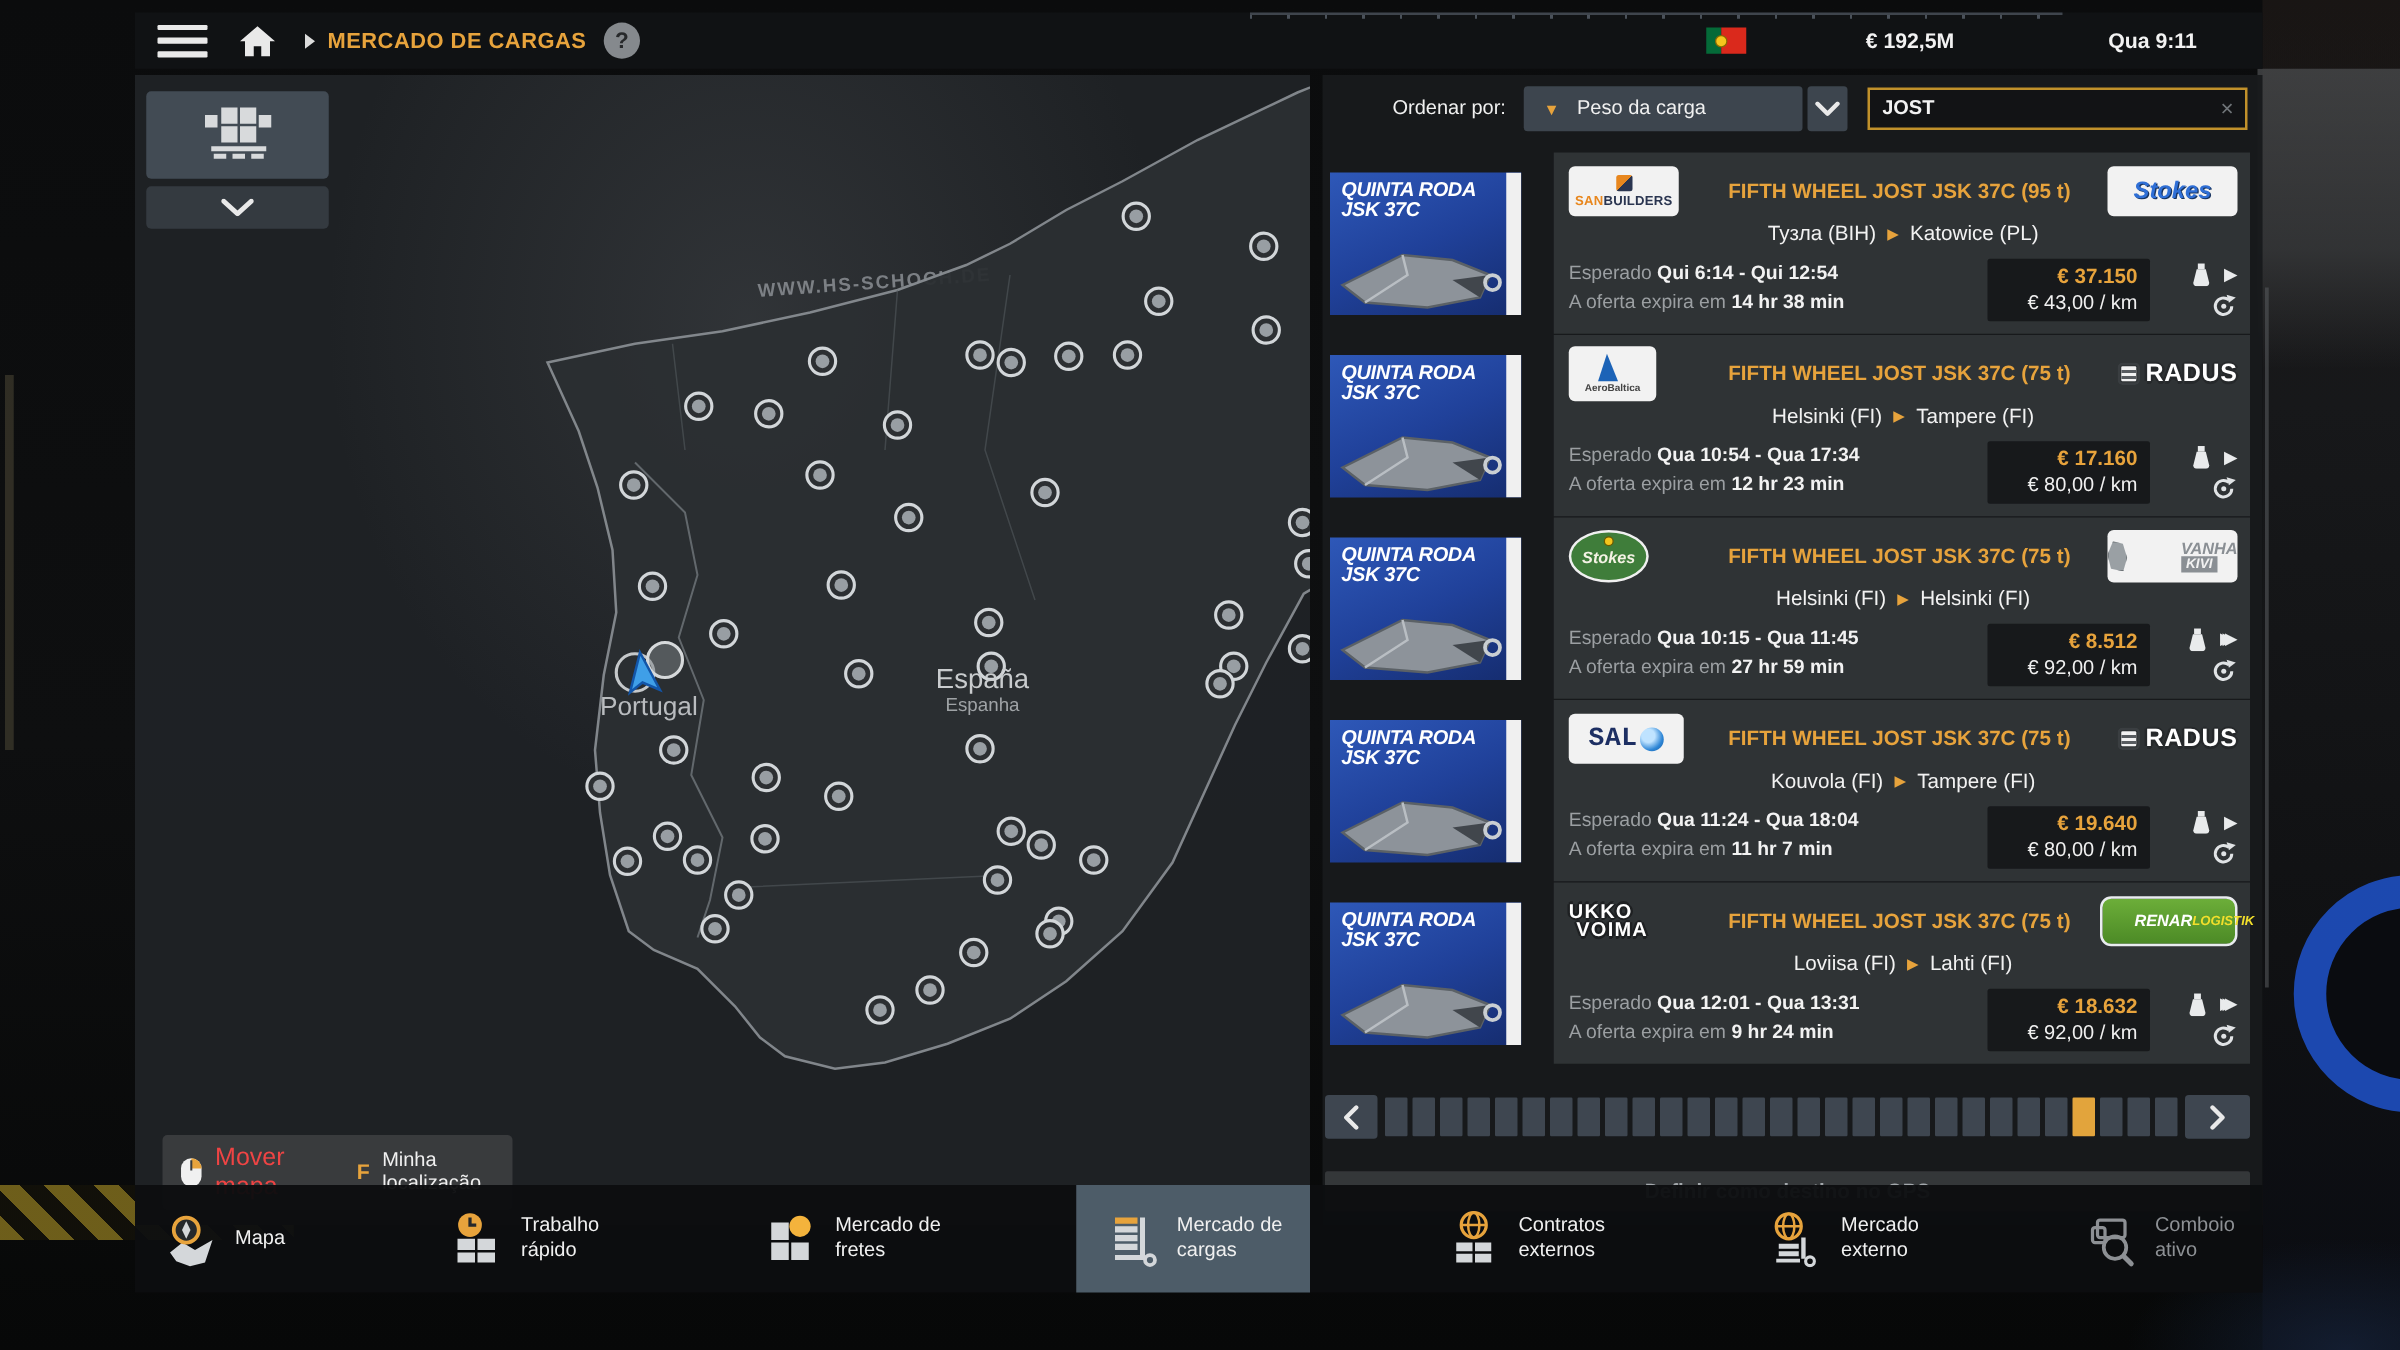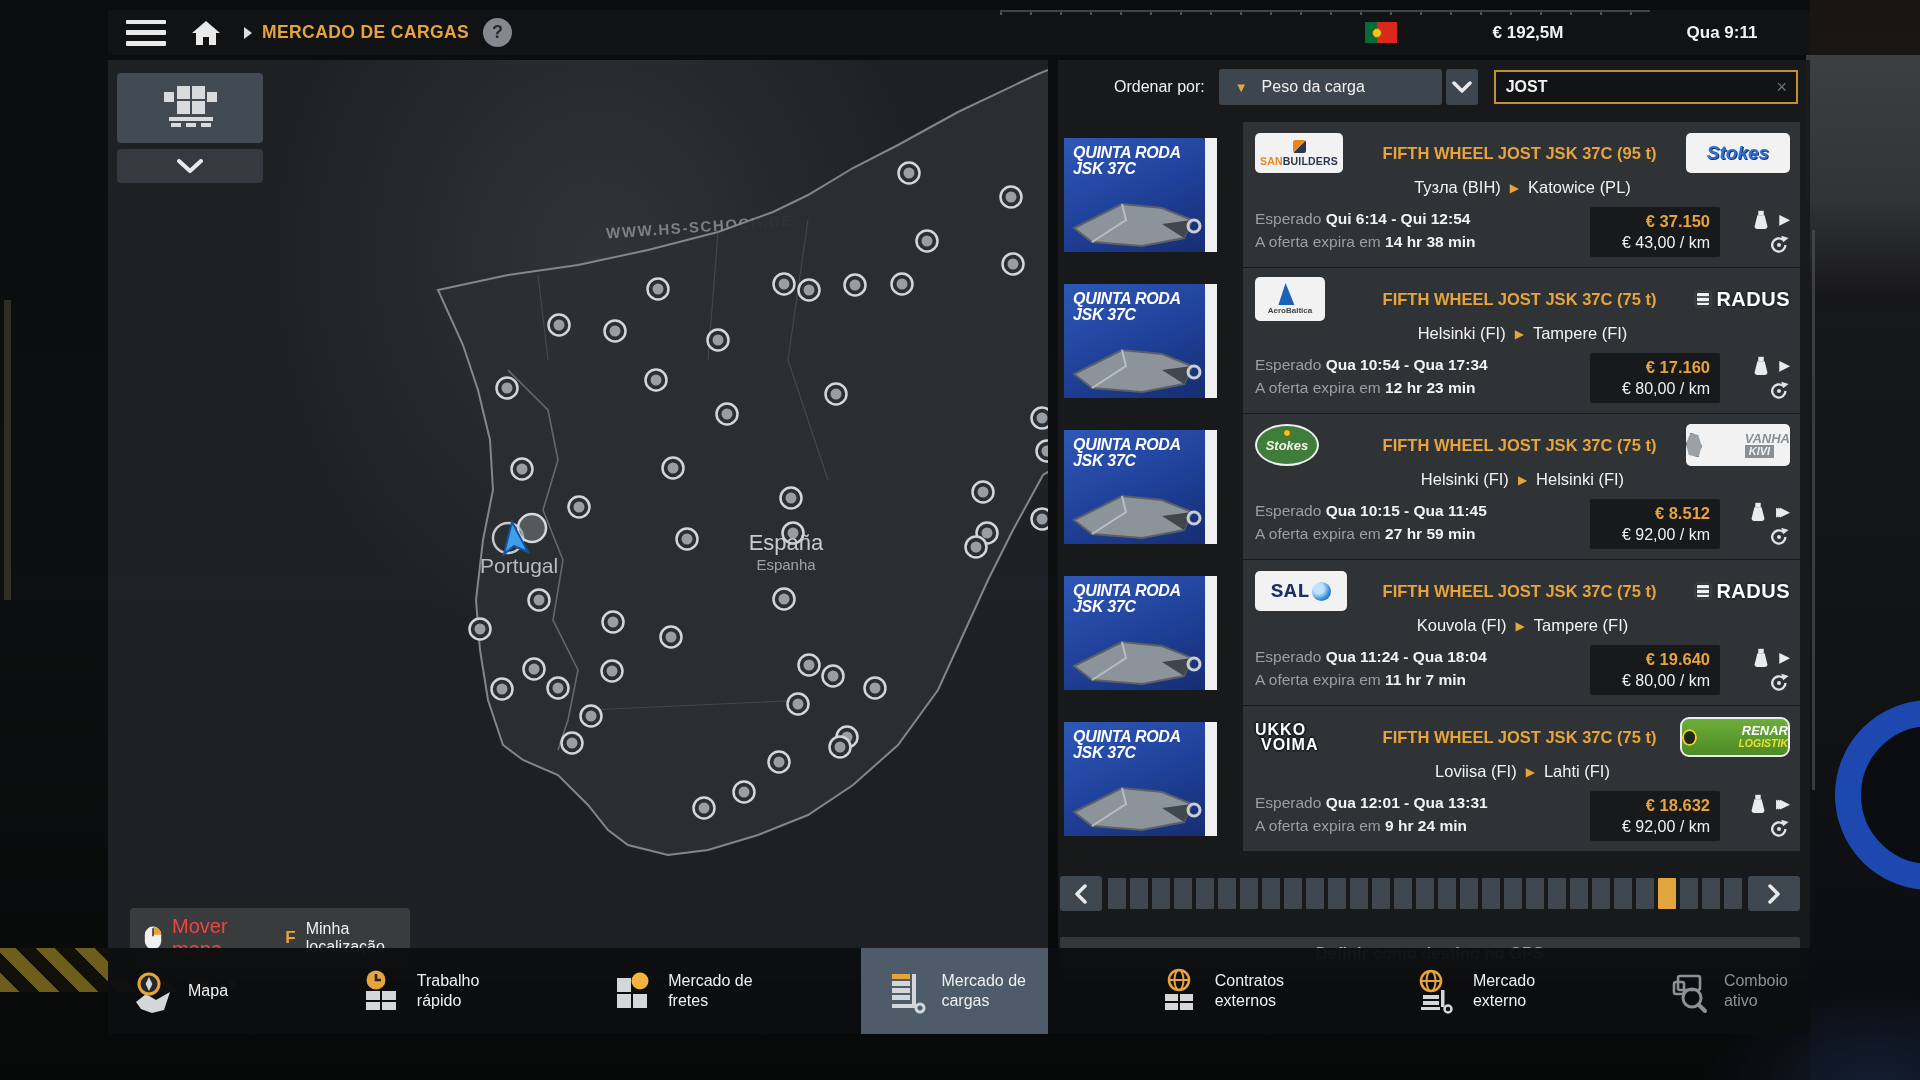--- a/index.html
+++ b/index.html
@@ -154,21 +154,21 @@
   .salo .globe { width:19px; height:19px; border-radius:50%;
     background:radial-gradient(circle at 35% 35%, #bfe3ff 0 30%, #2e86d6 65%, #155a9e 100%); }
   .ukko { display:flex; flex-direction:column; line-height:15px; }
   .ukko b { color:#fff; font-size:16px; letter-spacing:1px;
     text-shadow:2px 0 #1e2022,-2px 0 #1e2022,0 2px #1e2022,0 -2px #1e2022,1px 1px #1e2022,-1px -1px #1e2022; }
   .ukko .l2 { margin-left:6px; }
   .renar { width:110px; height:40px; background:linear-gradient(180deg,#6cae39,#4c8a26);
     border:2px solid #e9ecef; border-radius:9px; gap:5px; }
   .renar .leaf { width:17px; height:17px; border-radius:50%; background:#1f2a14;
     box-shadow:0 0 0 2px #e8d22e inset; }
-  .renar .col { display:flex; flex-direction:column; line-height:12px;margin-left:36px; }
+  .renar .col { display:flex; flex-direction:row; line-height:12px;margin-left:36px; }
   .renar b { color:#fff; font-size:13px; font-style:italic; }
   .renar i { color:#f2df2b; font-size:10.5px; font-weight:bold; }
 
   
   #pagination { position:absolute; left:2px; top:816px; width:740px; height:35px;
     display:flex; align-items:center; }
   .pgbtn { height:35px; background:#3e4650; border-radius:3px; display:flex;
     align-items:center; justify-content:center; }
   .pgbtn.prev { width:42px; } .pgbtn.next { width:52px; }
   #pages { flex:1; display:flex; gap:3.5px; margin:0 6px; height:31px; }

